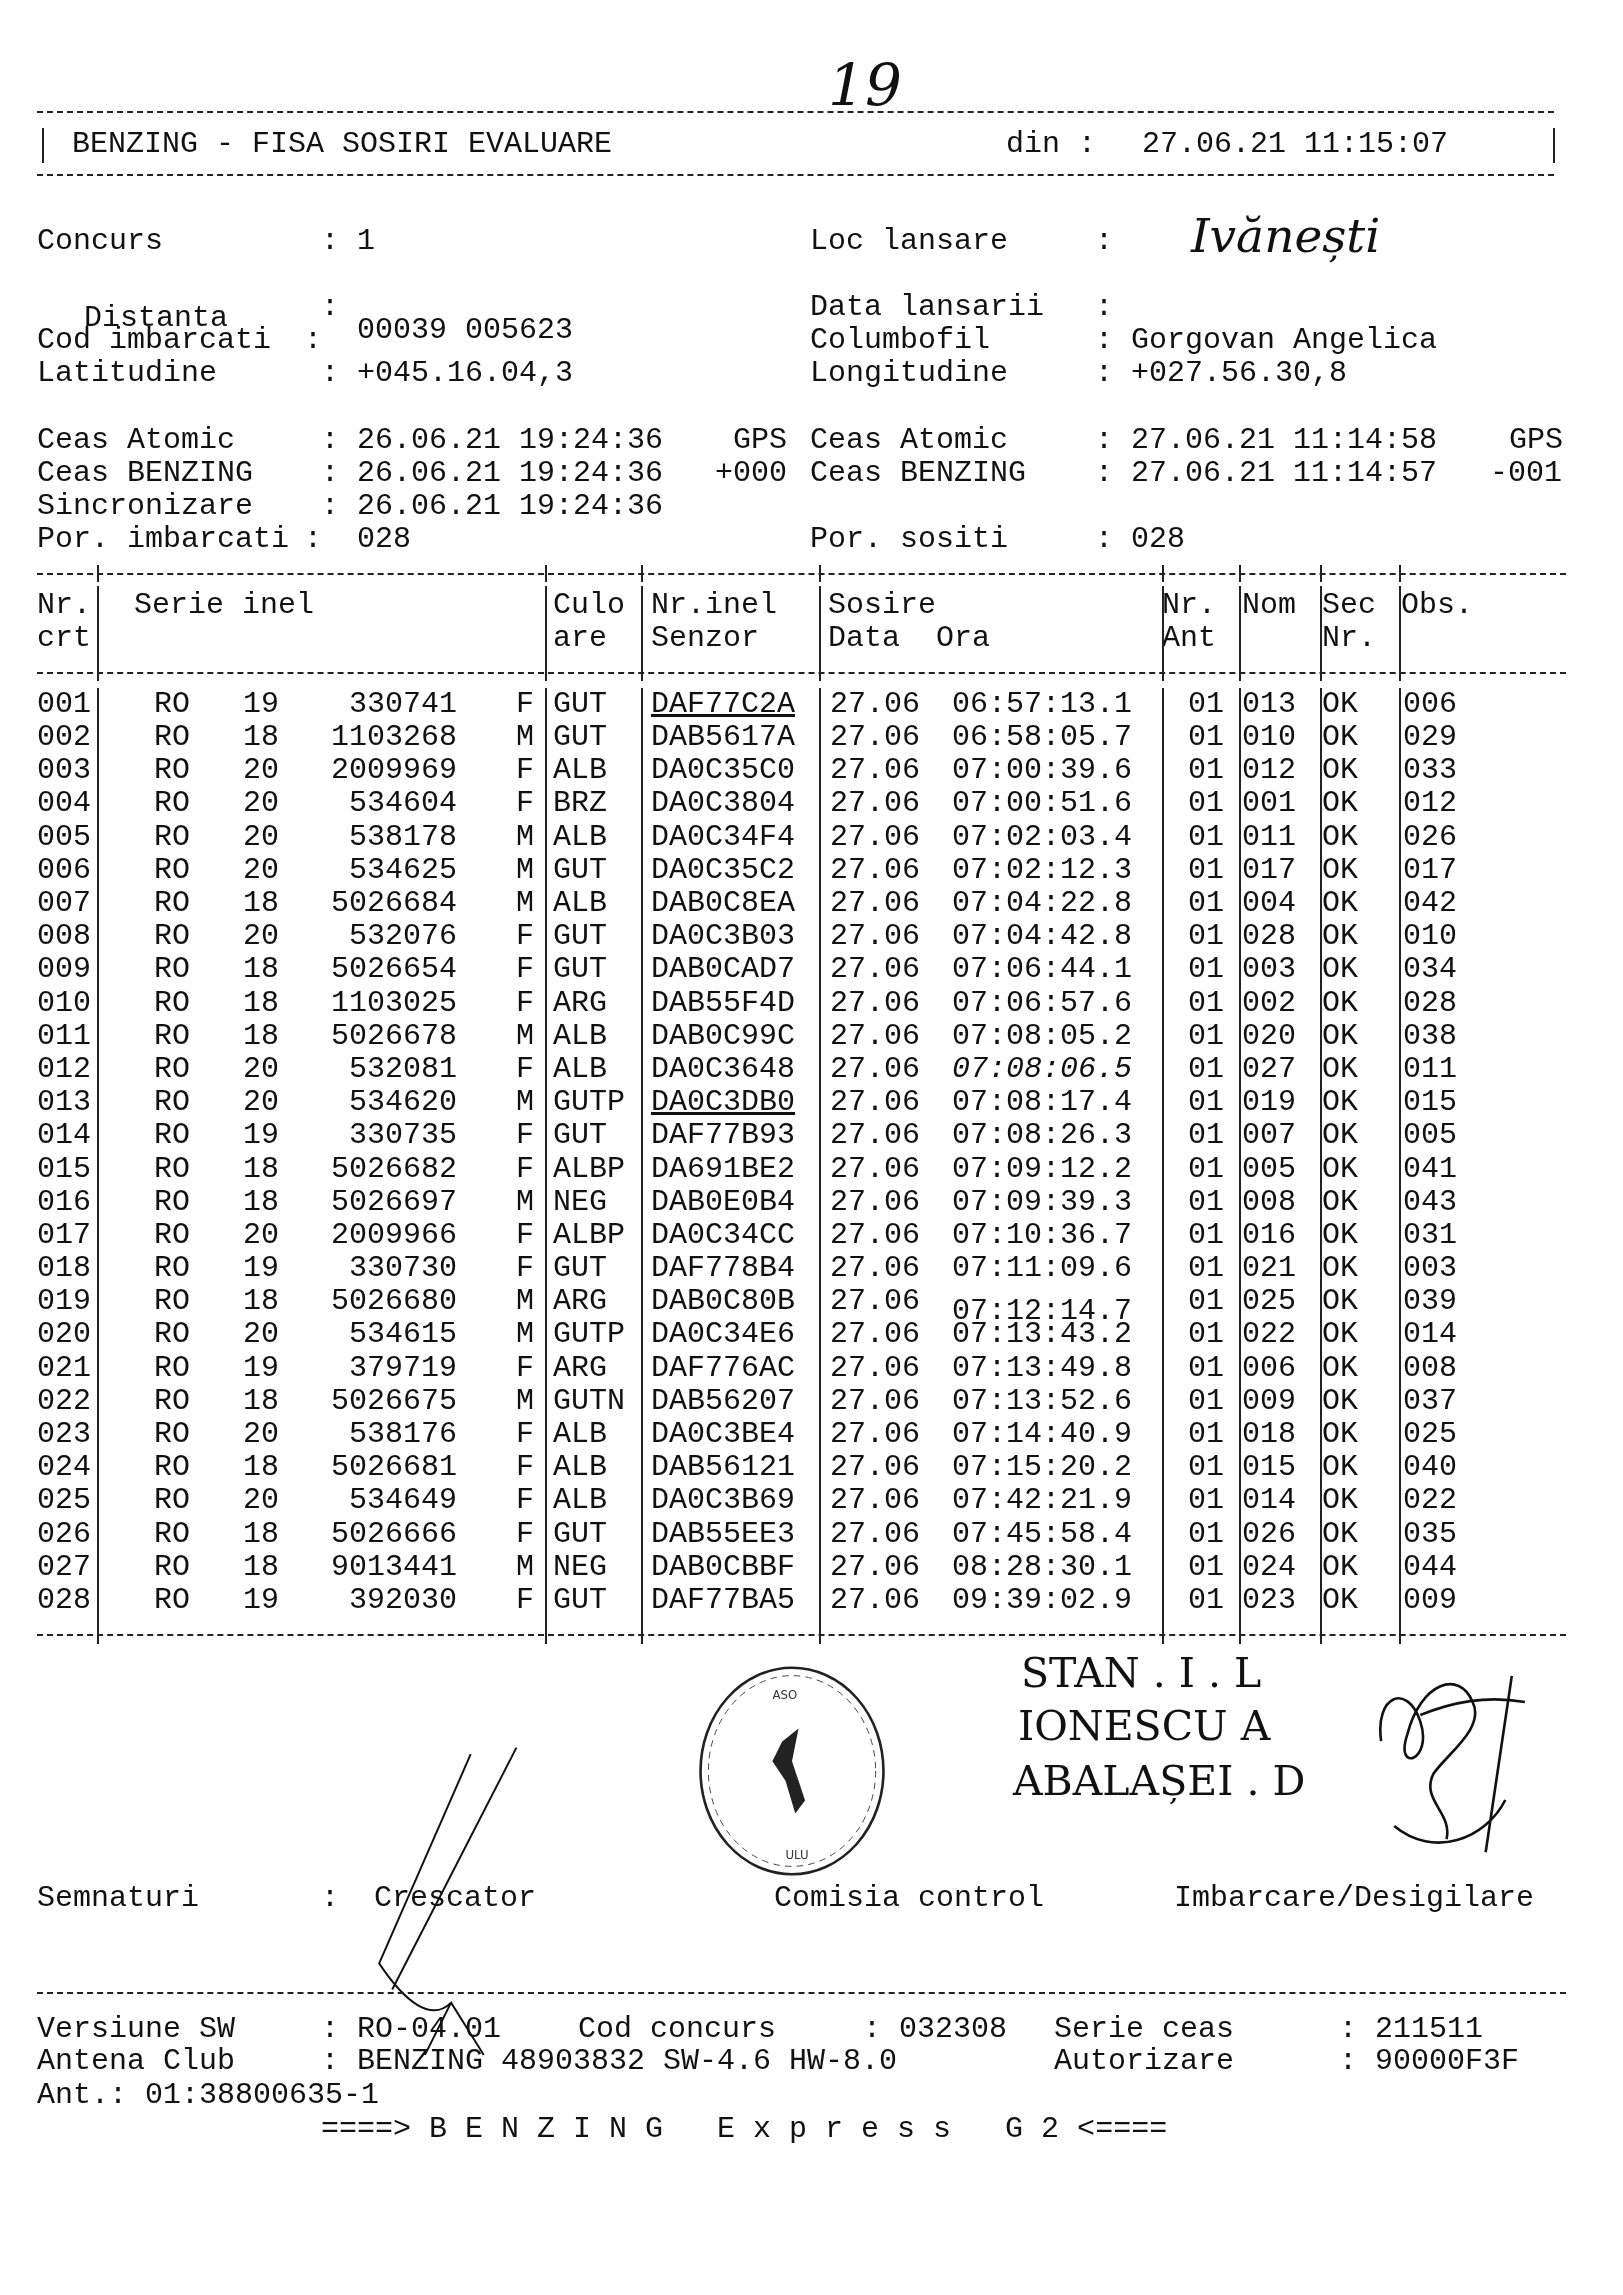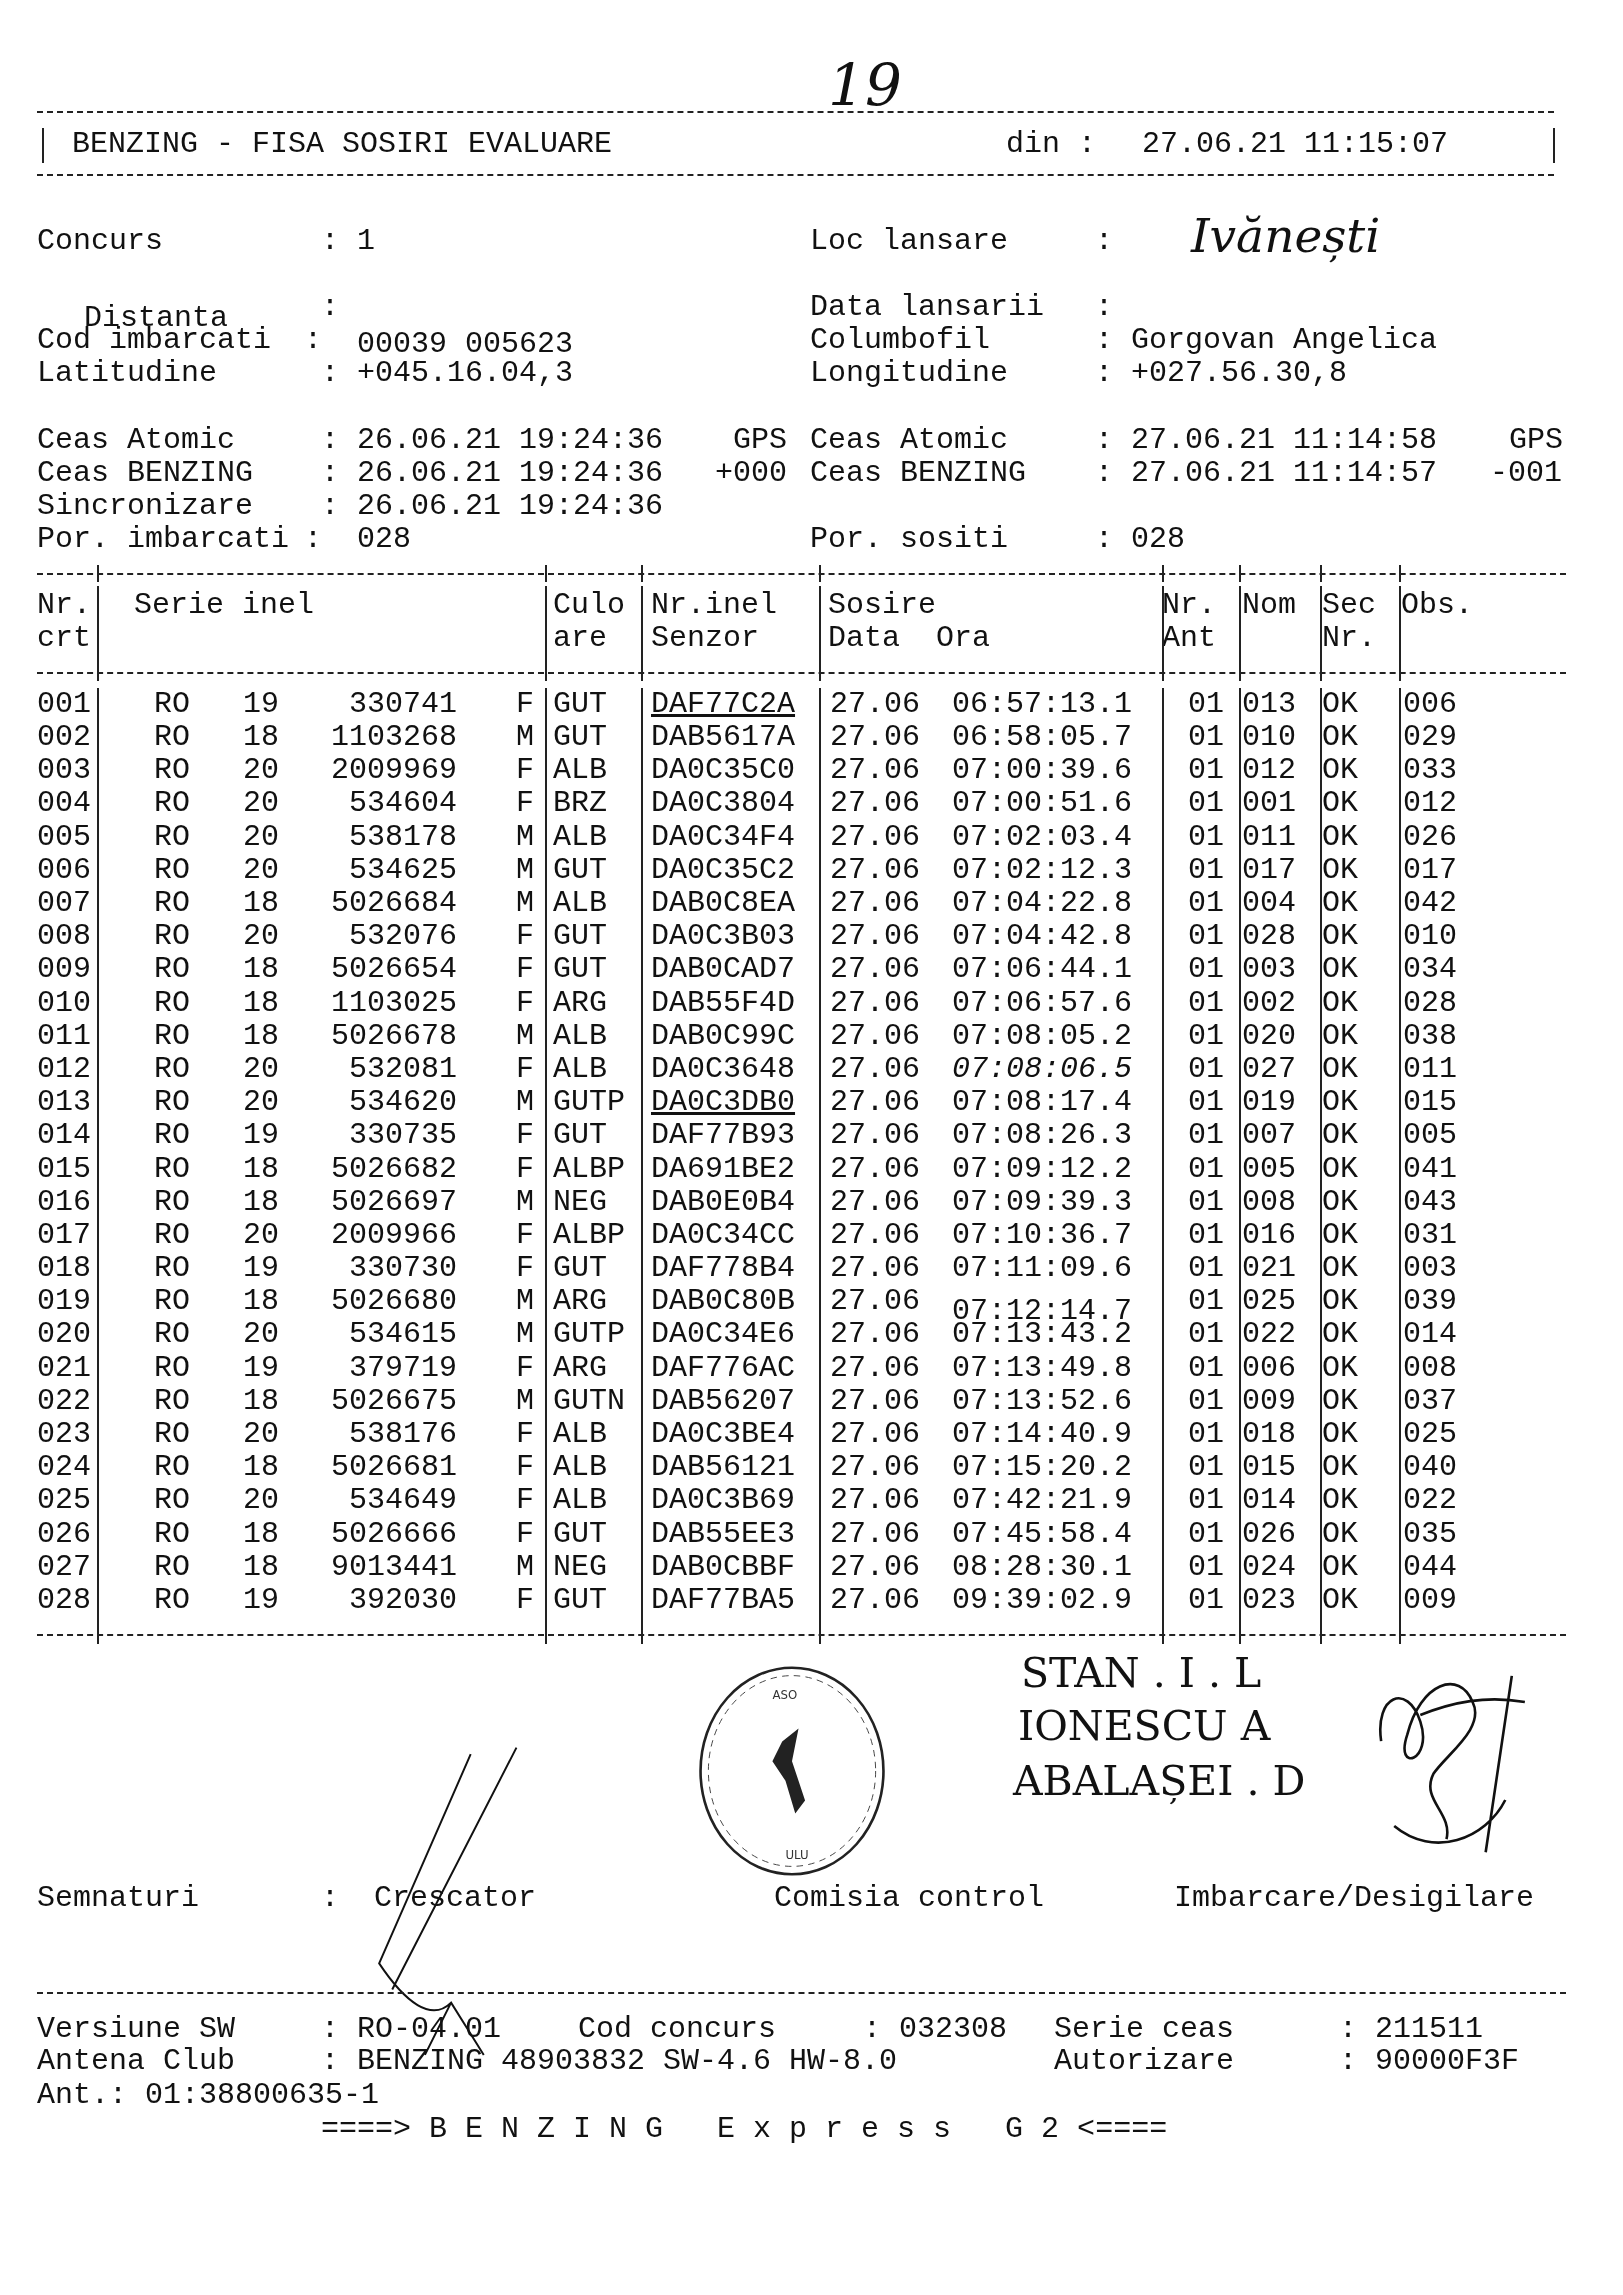--- a/index.html
+++ b/index.html
@@ -35,21 +35,21 @@
   <div class="line" style="left:1095px; top:225px;">:</div>
   <div class="hand" style="left:1191px; top:208px; font-size:47px;">Ivănești</div>
 
   <div class="line" style="top:302px;margin-left:47px;">Distanta</div>
   <div class="line" style="left:321px; top:291px;">:</div>
   <div class="line" style="left:810px; top:291px;">Data lansarii</div>
   <div class="line" style="left:1095px; top:291px;">:</div>
 
   <div class="line" style="top:324px;">Cod imbarcati</div>
   <div class="line" style="left:304px; top:324px;">:</div>
-  <div class="line" style="left:357px; top:328px;text-align:right;">00039 005623</div>
+  <div class="line" style="left:357px; top:314px;text-align:right;">00039 005623</div>
   <div class="line" style="left:810px; top:324px;">Columbofil</div>
   <div class="line" style="left:1095px; top:324px;">:</div>
   <div class="line" style="left:1131px; top:324px;">Gorgovan Angelica</div>
 
   <div class="line" style="top:357px;">Latitudine</div>
   <div class="line" style="left:321px; top:357px;">:</div>
   <div class="line" style="left:357px; top:357px;">+045.16.04,3</div>
   <div class="line" style="left:810px; top:357px;">Longitudine</div>
   <div class="line" style="left:1095px; top:357px;">:</div>
   <div class="line" style="left:1131px; top:357px;">+027.56.30,8</div>

